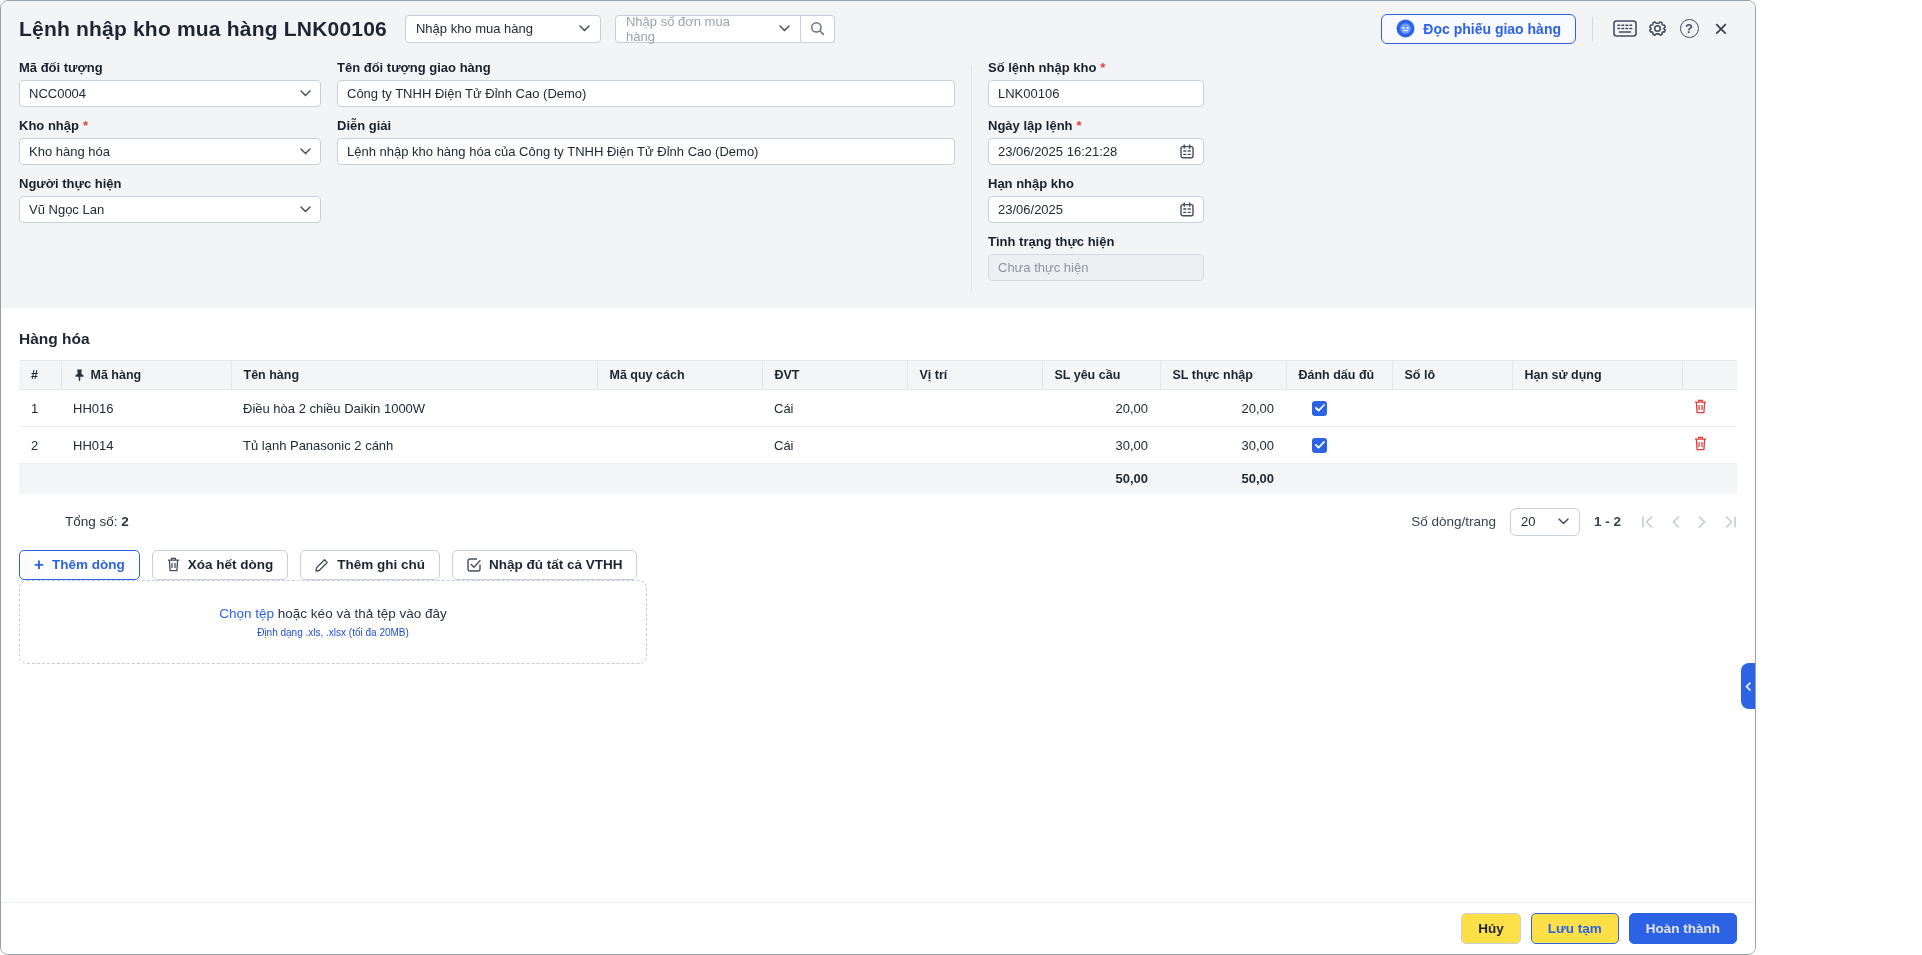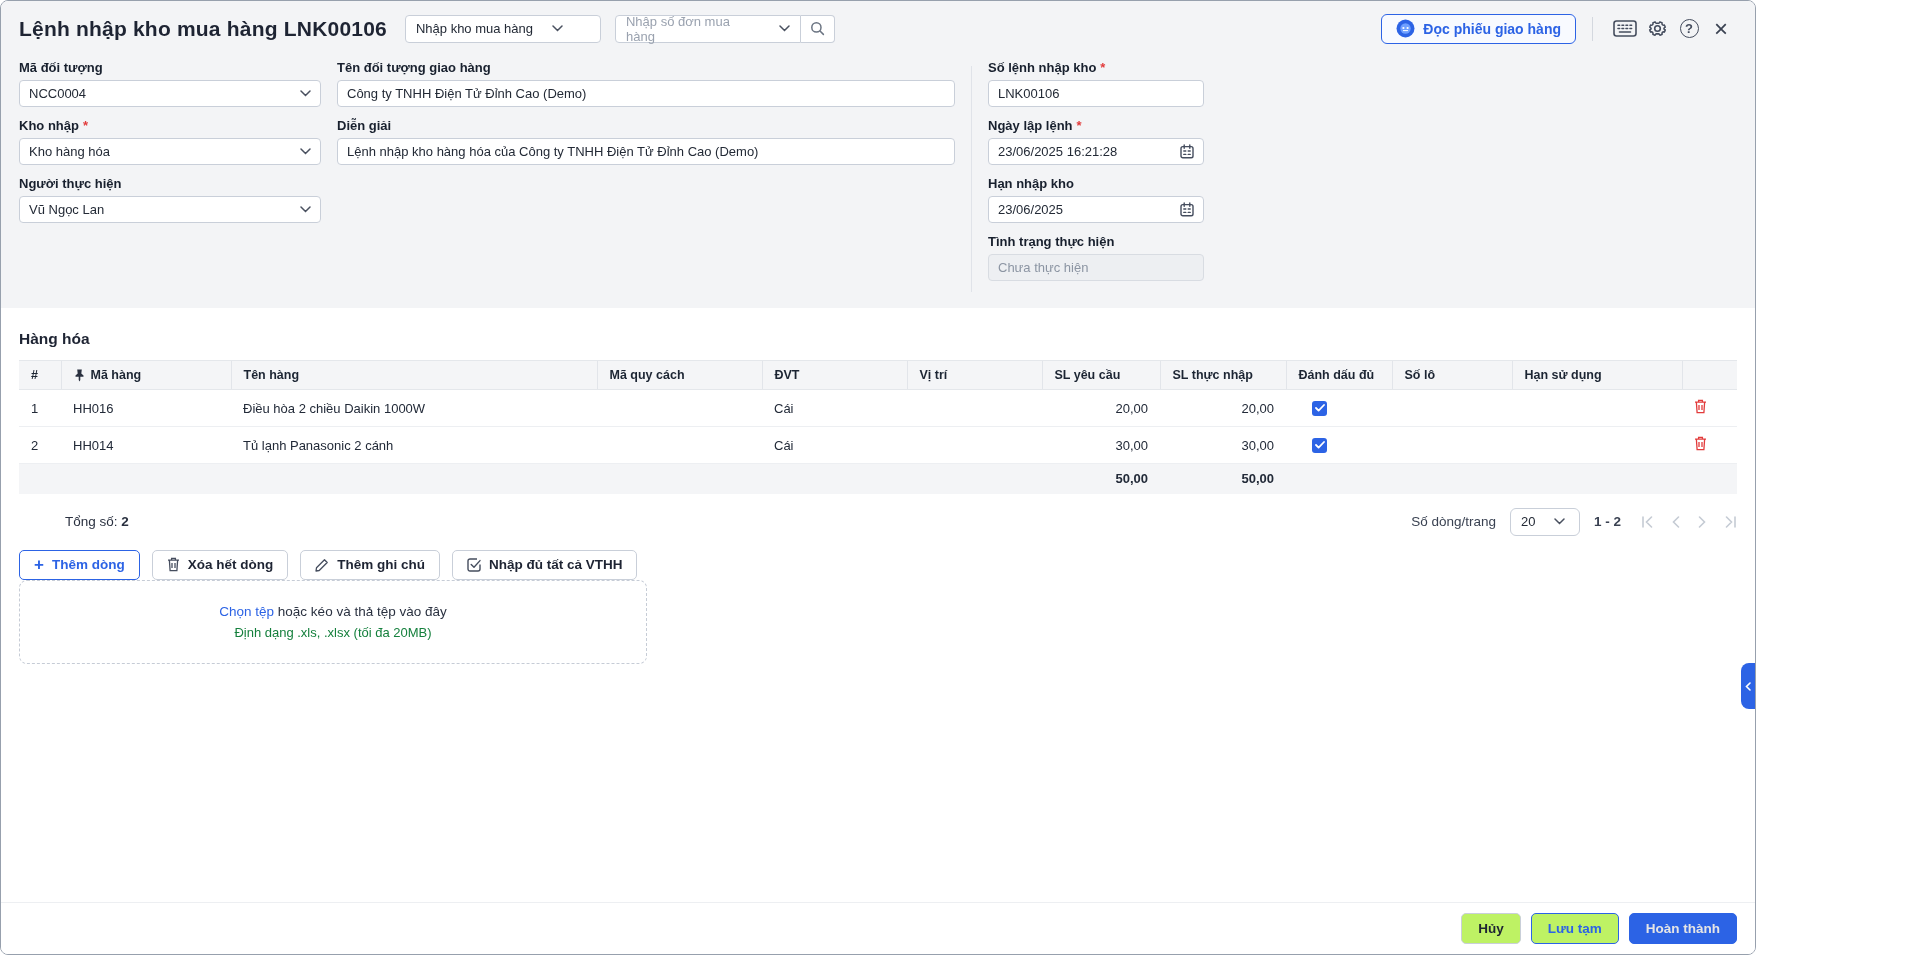--- a/index.html
+++ b/index.html
@@ -12,21 +12,21 @@
   }
 
   
   .head-area { background:#F3F4F6; padding:0 18px 16px 18px; }
   .topbar { height:55px; display:flex; align-items:center; }
   .page-title { font-size:21px; font-weight:700; letter-spacing:.2px; }
   .ctl, .select {
     background:#fff; border:1px solid #C9CFD9; border-radius:4px;
     height:28px; display:flex; align-items:center; padding:0 10px; font-size:13px; color:#232A36;
   }
-  .select { justify-content:flex-start; gap:19px; cursor:pointer; }
+  .select { justify-content:space-between; gap:19px; cursor:pointer; }
   .topbar .select.type { width:196px; margin-left:18px; }
   .topbar .select.order { width:186px; margin-left:14px; border-radius:4px 0 0 4px; color:#9AA2AF; }
   .search-btn { width:34px; height:28px; background:#fff; border:1px solid #C9CFD9; border-left:none;
     border-radius:0 4px 4px 0; display:flex; align-items:center; justify-content:center; cursor:pointer; }
   .topbar-spacer { flex:1; }
   .read-btn { height:30px; border:1px solid #2C63E5; border-radius:6px; background:#F8FAFF;
     color:#2C63E5; font-size:14px; font-weight:600; display:flex; align-items:center; gap:8px; padding:0 14px; cursor:pointer; }
   .v-sep { width:1px; height:24px; background:#D4D8DF; margin:0 16px; }
   .icon-btn { width:32px; height:32px; display:flex; align-items:center; justify-content:center;
     color:#454D5E; cursor:pointer; border-radius:4px; }
@@ -83,27 +83,27 @@
     border:1px solid #C9CFD9; display:inline-flex; align-items:center; gap:8px; color:#1E2433;
     font-weight:600; cursor:pointer; }
   .btn.blue-outline { border-color:#2C63E5; color:#2C63E5; }
   .btn .plus { font-size:17px; font-weight:600; line-height:1; }
 
   .attach-title { margin-top:22px; }
   .dropzone { width:628px; height:84px; border:1.5px dashed #C6CCD6; border-radius:8px;
     display:flex; flex-direction:column; align-items:center; justify-content:center; gap:6px; }
   .dz-line1 { font-size:13.5px; color:#2A3140; }
   .dz-line1 .link { color:#2C63E5; cursor:pointer; }
-  .dz-line2 { font-size:13px; color:#15803d; }
+  .dz-line2 { font-size:10px; color:#1d4ed8; }
 
   
   .bottombar { height:52px; display:flex; align-items:center; justify-content:flex-end; gap:10px;
     padding:0 18px; background:#fff; border-top:1px solid #EDEFF2; }
   .bbtn { height:31px; border-radius:5px; padding:0 16px; font-size:13.5px; font-weight:600;
-    display:inline-flex; align-items:center; cursor:pointer; background:#bef264; border:1px solid #C9CFD9; color:#1E2433; }
+    display:inline-flex; align-items:center; cursor:pointer; background:#fde047; border:1px solid #C9CFD9; color:#1E2433; }
   .bbtn.blue-outline { border-color:#2C63E5; color:#2C63E5; }
   .bbtn.primary { background:#2C63E5; border-color:#2C63E5; color:#e5e5e5; }
 
   .side-tab { position:absolute; right:0; top:662px; width:14px; height:46px; background:#2C63E5;
     border-radius:8px 0 0 8px; display:flex; align-items:center; justify-content:center; cursor:pointer; }
 
   svg { display:block; }
 </style>
 </head>
 <body>

